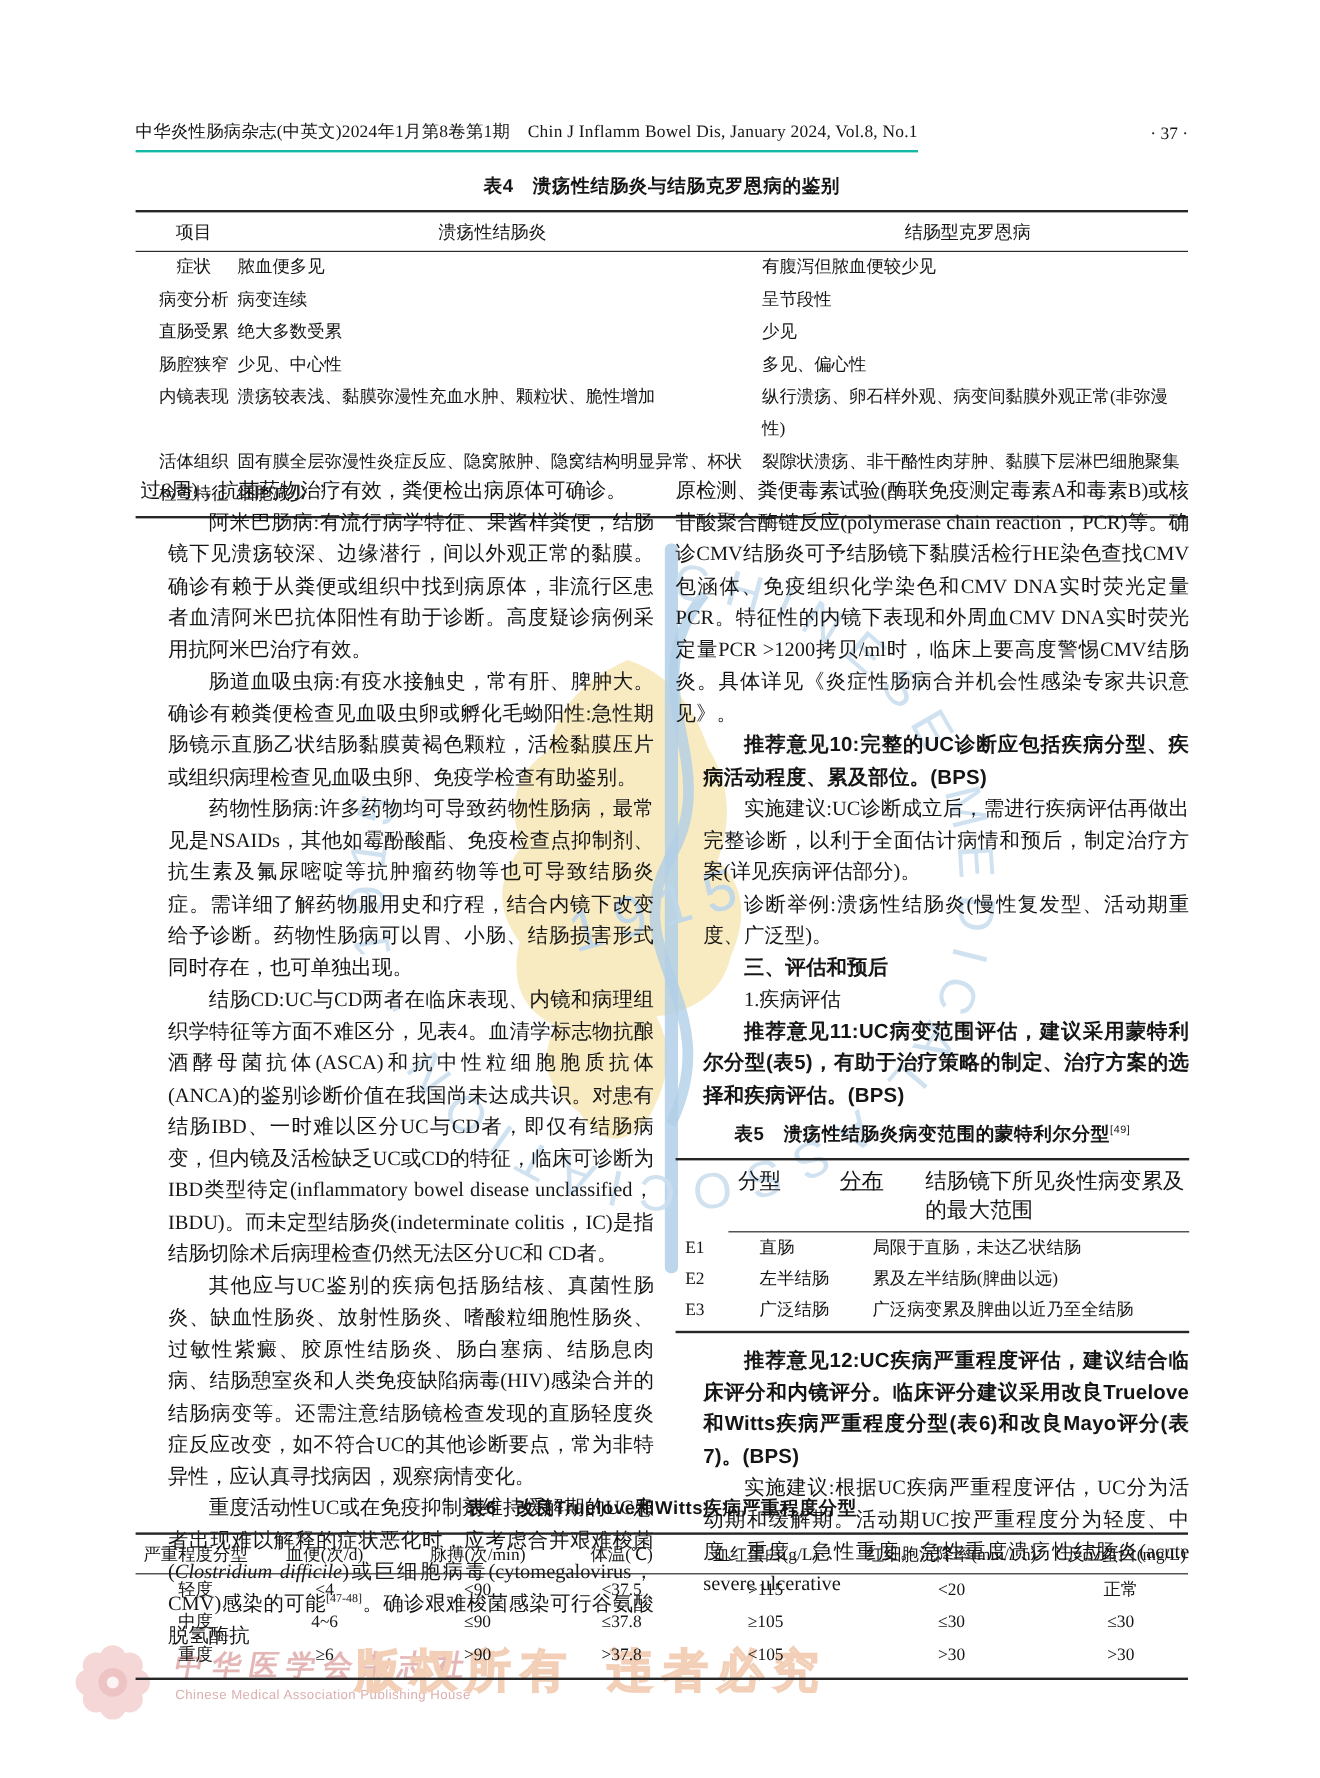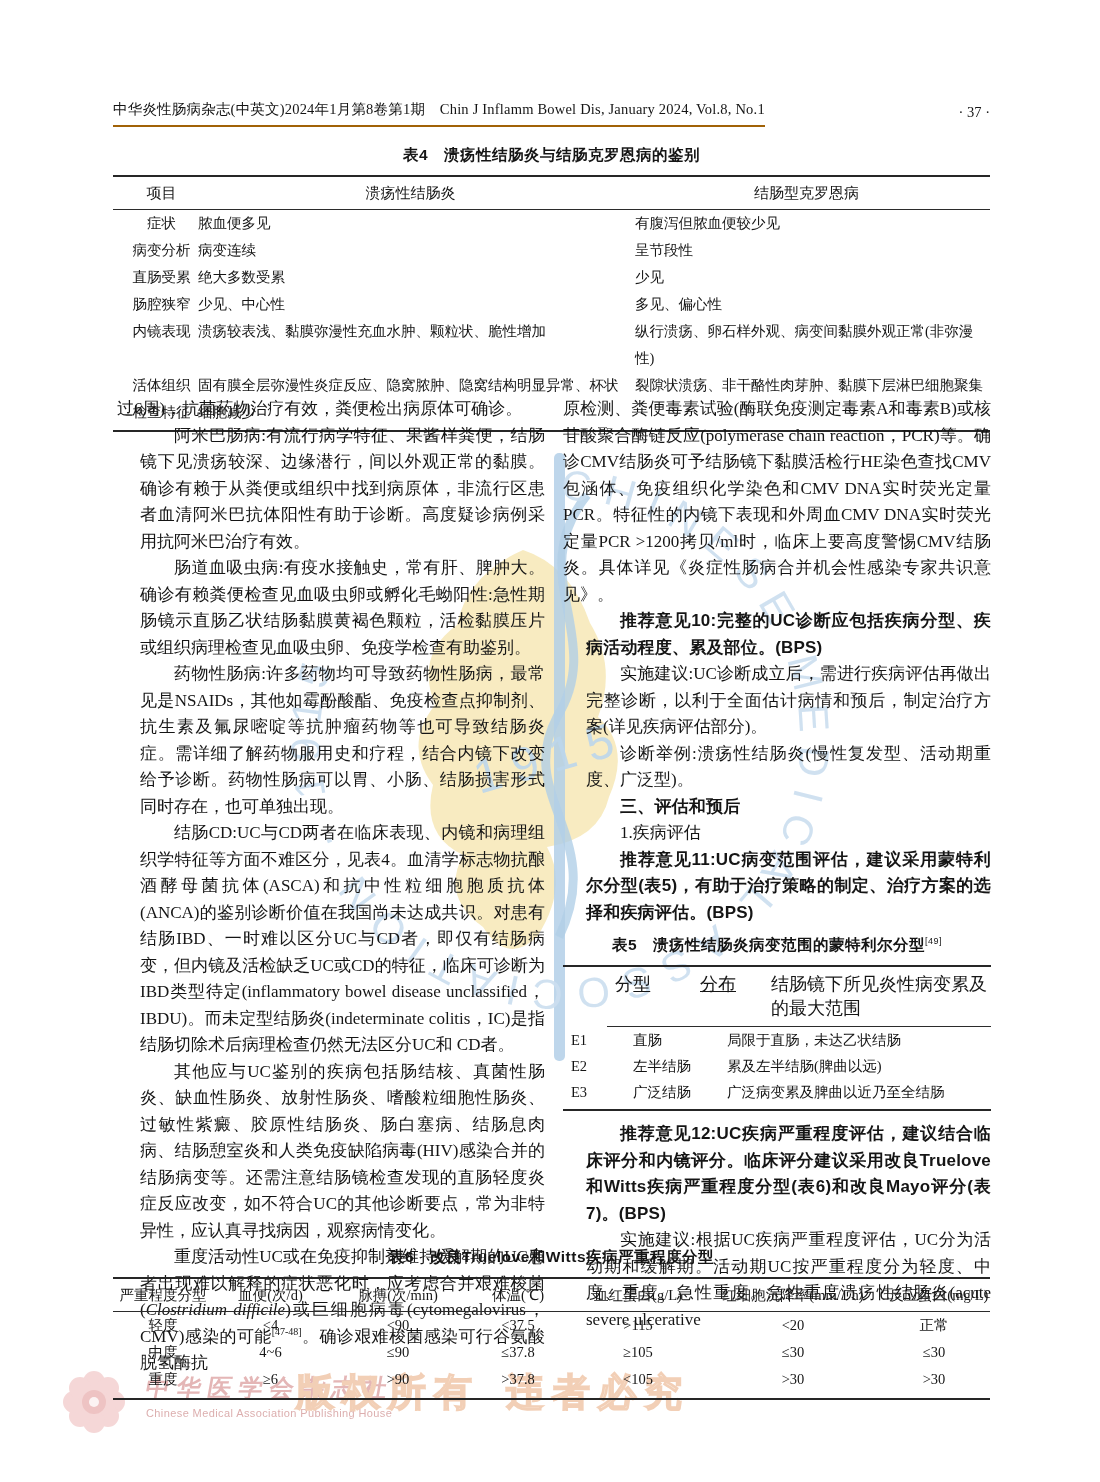--- a/index.html
+++ b/index.html
@@ -24,21 +24,21 @@
     left:296px; top:1367px; font-family:"Liberation Sans", sans-serif;
     font-size:38px; font-weight:bold; letter-spacing:8px; white-space:nowrap;
     color:#fdf4ec; -webkit-text-stroke:1.5px #f2cfb6; text-stroke:1.5px #f2cfb6;
   }
   .copyright .gap { display:inline-block; width:26px; }
   .flower { left:60px; top:1368px; }
   
   .layer { position:absolute; z-index:2; }
   
   .header { left:113px; top:100px; width:877px; display:flex; justify-content:space-between; align-items:flex-end; }
-  .journal-line { font-size:14.5px; letter-spacing:.2px; border-bottom:2px solid #a16207; padding-bottom:6px; }
+  .journal-line { font-size:14.5px; letter-spacing:.2px; border-bottom:2px solid #14b8a6; padding-bottom:6px; }
   .page-num { font-size:14.5px; padding-bottom:6px; }
   
   .table-block { }
   .t-title {
     text-align:center; font-weight:bold; font-size:15.5px;
     font-family:"Liberation Sans", sans-serif; margin-bottom:9px; letter-spacing:.5px;
   }
   .t-title sup { font-size:9px; font-weight:normal; }
   .tgrid { border-top:2.5px solid #262626; border-bottom:2.5px solid #262626; }
   .trow { display:grid; }

